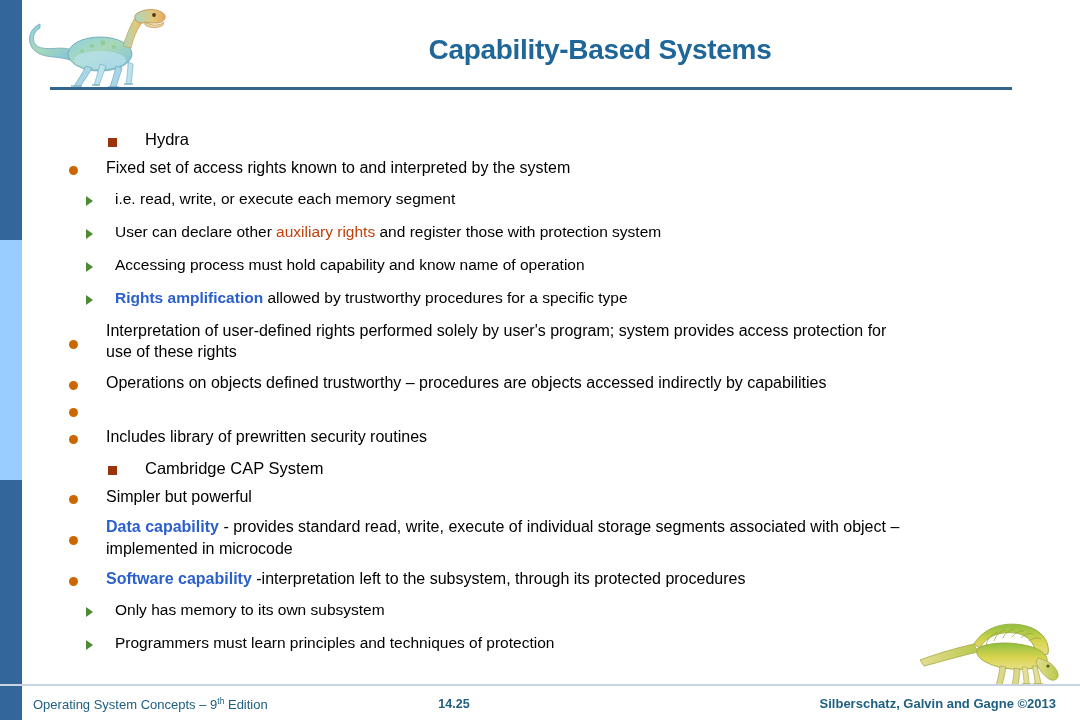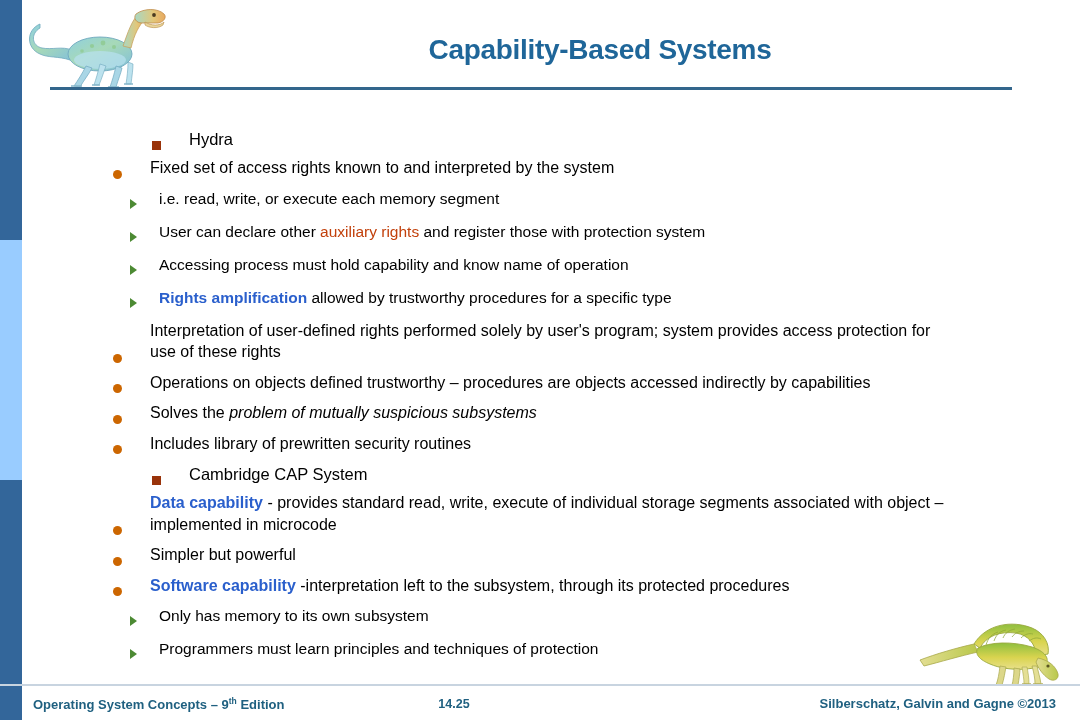--- a/index.html
+++ b/index.html
@@ -74,23 +74,22 @@
   
   #bullet-body {
     position: absolute;
     left: 0;
     top: 128px;
     width: 1080px;
   }
   .bullet-row {
     position: relative;
     display: flex;
-    align-items: flex-end;
+    align-items: center;
     color: #000000;
-    margin-left: 44px;
   }
   .bullet-marker {
     flex: 0 0 auto;
     position: relative;
   }
   .bullet-text {
     flex: 1 1 auto;
   }
 
   
@@ -161,21 +160,21 @@
     top: 684px;
     width: 1080px;
     height: 2px;
     background: #C8D4E0;
   }
   #footer-left {
     position: absolute;
     left: 33px;
     top: 696px;
     font-size: 13px;
-    font-weight: bold;
+    font-weight: normal;
     color: #1F6080;
     white-space: nowrap;
   }
   #footer-left sup { font-size: 8.5px; }
   #footer-page {
     position: absolute;
     left: 0;
     top: 697px;
     width: 908px;
     text-align: center;
@@ -291,45 +290,44 @@
     <div class="bullet-row lvl2">
       <span class="bullet-marker">
         <span class="dot-marker"></span>
       </span>
       <span class="bullet-text"><span>Operations on objects defined trustworthy – procedures are objects accessed indirectly by capabilities</span></span>
     </div>
     <div class="bullet-row lvl2">
       <span class="bullet-marker">
         <span class="dot-marker"></span>
       </span>
-      <span class="bullet-text"><span>Solves the </span><span class="it">problem of mutually suspicious subsystems</span></span>
     </div>
     <div class="bullet-row lvl2">
       <span class="bullet-marker">
         <span class="dot-marker"></span>
       </span>
       <span class="bullet-text"><span>Includes library of prewritten security routines</span></span>
     </div>
     <div class="bullet-row lvl1">
       <span class="bullet-marker">
         <span class="sq-marker"></span>
       </span>
       <span class="bullet-text"><span>Cambridge CAP System</span></span>
     </div>
     <div class="bullet-row lvl2">
       <span class="bullet-marker">
         <span class="dot-marker"></span>
       </span>
+      <span class="bullet-text"><span>Simpler but powerful</span></span>
+    </div>
+    <div class="bullet-row lvl2">
+      <span class="bullet-marker">
+        <span class="dot-marker"></span>
+      </span>
       <span class="bullet-text"><span class="hl-blue-bold">Data capability</span><span> - provides standard read, write, execute of individual storage segments associated with object – implemented in microcode</span></span>
-    </div>
-    <div class="bullet-row lvl2">
-      <span class="bullet-marker">
-        <span class="dot-marker"></span>
-      </span>
-      <span class="bullet-text"><span>Simpler but powerful</span></span>
     </div>
     <div class="bullet-row lvl2">
       <span class="bullet-marker">
         <span class="dot-marker"></span>
       </span>
       <span class="bullet-text"><span class="hl-blue-bold">Software capability</span><span> -interpretation left to the subsystem, through its protected procedures</span></span>
     </div>
     <div class="bullet-row lvl3">
       <span class="bullet-marker">
         <span class="tri-marker"></span>

